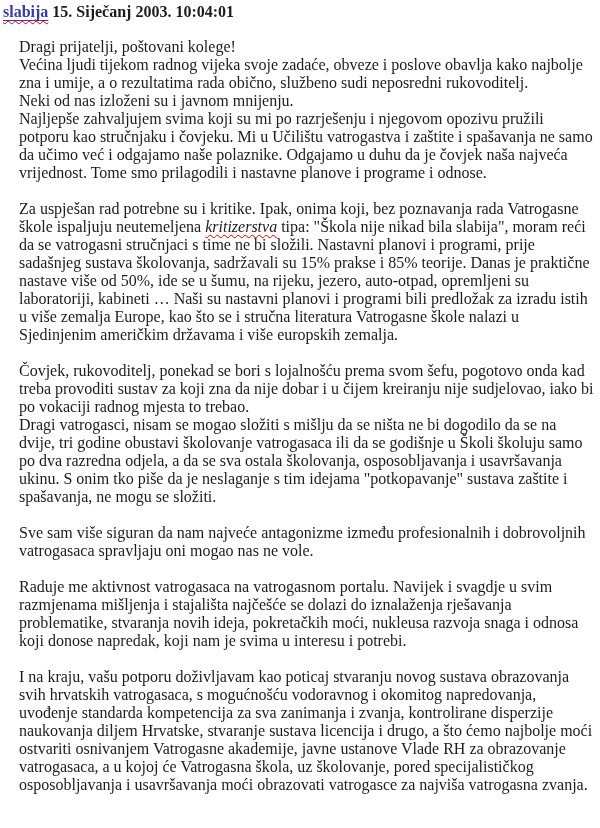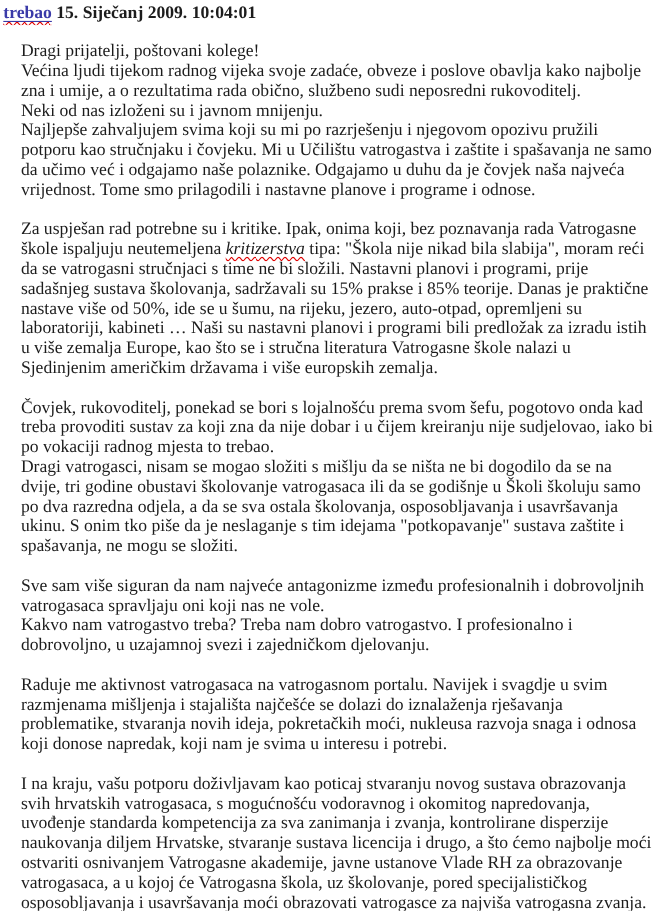--- a/index.html
+++ b/index.html
@@ -60,25 +60,25 @@
     text-underline-offset: 2px;
     text-decoration-skip-ink: none;
     font-style: italic;
   }
 </style>
 </head>
 <body>
 
 <div class="post">
   <div class="post-header">
-    <span class="author-squiggle"><a class="author" href="#">trebao</a></span>
+    <span class="author-squiggle"><a class="author" href="#">slabija</a></span>
     <span> </span>
-    <span class="timestamp">15. Siječanj 2009. 10:04:01</span>
+    <span class="timestamp">15. Siječanj 2003. 10:04:01</span>
   </div>
   <div class="post-body">
       <p><span>Dragi prijatelji, poštovani kolege!</span><br><span>Većina ljudi tijekom radnog vijeka svoje zadaće, obveze i poslove obavlja kako najbolje zna i umije, a o rezultatima rada obično, službeno sudi neposredni rukovoditelj.</span><br><span>Neki od nas izloženi su i javnom mnijenju.</span><br><span>Najljepše zahvaljujem svima koji su mi po razrješenju i njegovom opozivu pružili potporu kao stručnjaku i čovjeku. Mi u Učilištu vatrogastva i zaštite i spašavanja ne samo da učimo već i odgajamo naše polaznike. Odgajamo u duhu da je čovjek naša najveća vrijednost. Tome smo prilagodili i nastavne planove i programe i odnose.</span></p>
       <p><span>Za uspješan rad potrebne su i kritike. Ipak, onima koji, bez poznavanja rada Vatrogasne škole ispaljuju neutemeljena </span><span class="misspelled">kritizerstva</span><span> tipa: "Škola nije nikad bila slabija", moram reći da se vatrogasni stručnjaci s time ne bi složili. Nastavni planovi i programi, prije sadašnjeg sustava školovanja, sadržavali su 15% prakse i 85% teorije. Danas je praktične nastave više od 50%, ide se u šumu, na rijeku, jezero, auto-otpad, opremljeni su laboratoriji, kabineti … Naši su nastavni planovi i programi bili predložak za izradu istih u više zemalja Europe, kao što se i stručna literatura Vatrogasne škole nalazi u Sjedinjenim američkim državama i više europskih zemalja.</span></p>
       <p><span>Čovjek, rukovoditelj, ponekad se bori s lojalnošću prema svom šefu, pogotovo onda kad treba provoditi sustav za koji zna da nije dobar i u čijem kreiranju nije sudjelovao, iako bi po vokaciji radnog mjesta to trebao.</span><br><span>Dragi vatrogasci, nisam se mogao složiti s mišlju da se ništa ne bi dogodilo da se na dvije, tri godine obustavi školovanje vatrogasaca ili da se godišnje u Školi školuju samo po dva razredna odjela, a da se sva ostala školovanja, osposobljavanja i usavršavanja ukinu. S onim tko piše da je neslaganje s tim idejama "potkopavanje" sustava zaštite i spašavanja, ne mogu se složiti.</span></p>
-      <p><span>Sve sam više siguran da nam najveće antagonizme između profesionalnih i dobrovoljnih vatrogasaca spravljaju oni koji nas ne vole.</span><br><span>Kakvo nam vatrogastvo treba? Treba nam dobro vatrogastvo. I profesionalno i dobrovoljno, u uzajamnoj svezi i zajedničkom djelovanju.</span></p>
+      <p><span>Sve sam više siguran da nam najveće antagonizme između profesionalnih i dobrovoljnih vatrogasaca spravljaju oni mogao nas ne vole.</span><br></p>
       <p><span>Raduje me aktivnost vatrogasaca na vatrogasnom portalu. Navijek i svagdje u svim razmjenama mišljenja i stajališta najčešće se dolazi do iznalaženja rješavanja problematike, stvaranja novih ideja, pokretačkih moći, nukleusa razvoja snaga i odnosa koji donose napredak, koji nam je svima u interesu i potrebi.</span></p>
       <p><span>I na kraju, vašu potporu doživljavam kao poticaj stvaranju novog sustava obrazovanja svih hrvatskih vatrogasaca, s mogućnošću vodoravnog i okomitog napredovanja, uvođenje standarda kompetencija za sva zanimanja i zvanja, kontrolirane disperzije naukovanja diljem Hrvatske, stvaranje sustava licencija i drugo, a što ćemo najbolje moći ostvariti osnivanjem Vatrogasne akademije, javne ustanove Vlade RH za obrazovanje vatrogasaca, a u kojoj će Vatrogasna škola, uz školovanje, pored specijalističkog osposobljavanja i usavršavanja moći obrazovati vatrogasce za najviša vatrogasna zvanja.</span></p>
     </div>
 </div>
 
 </body></html>

